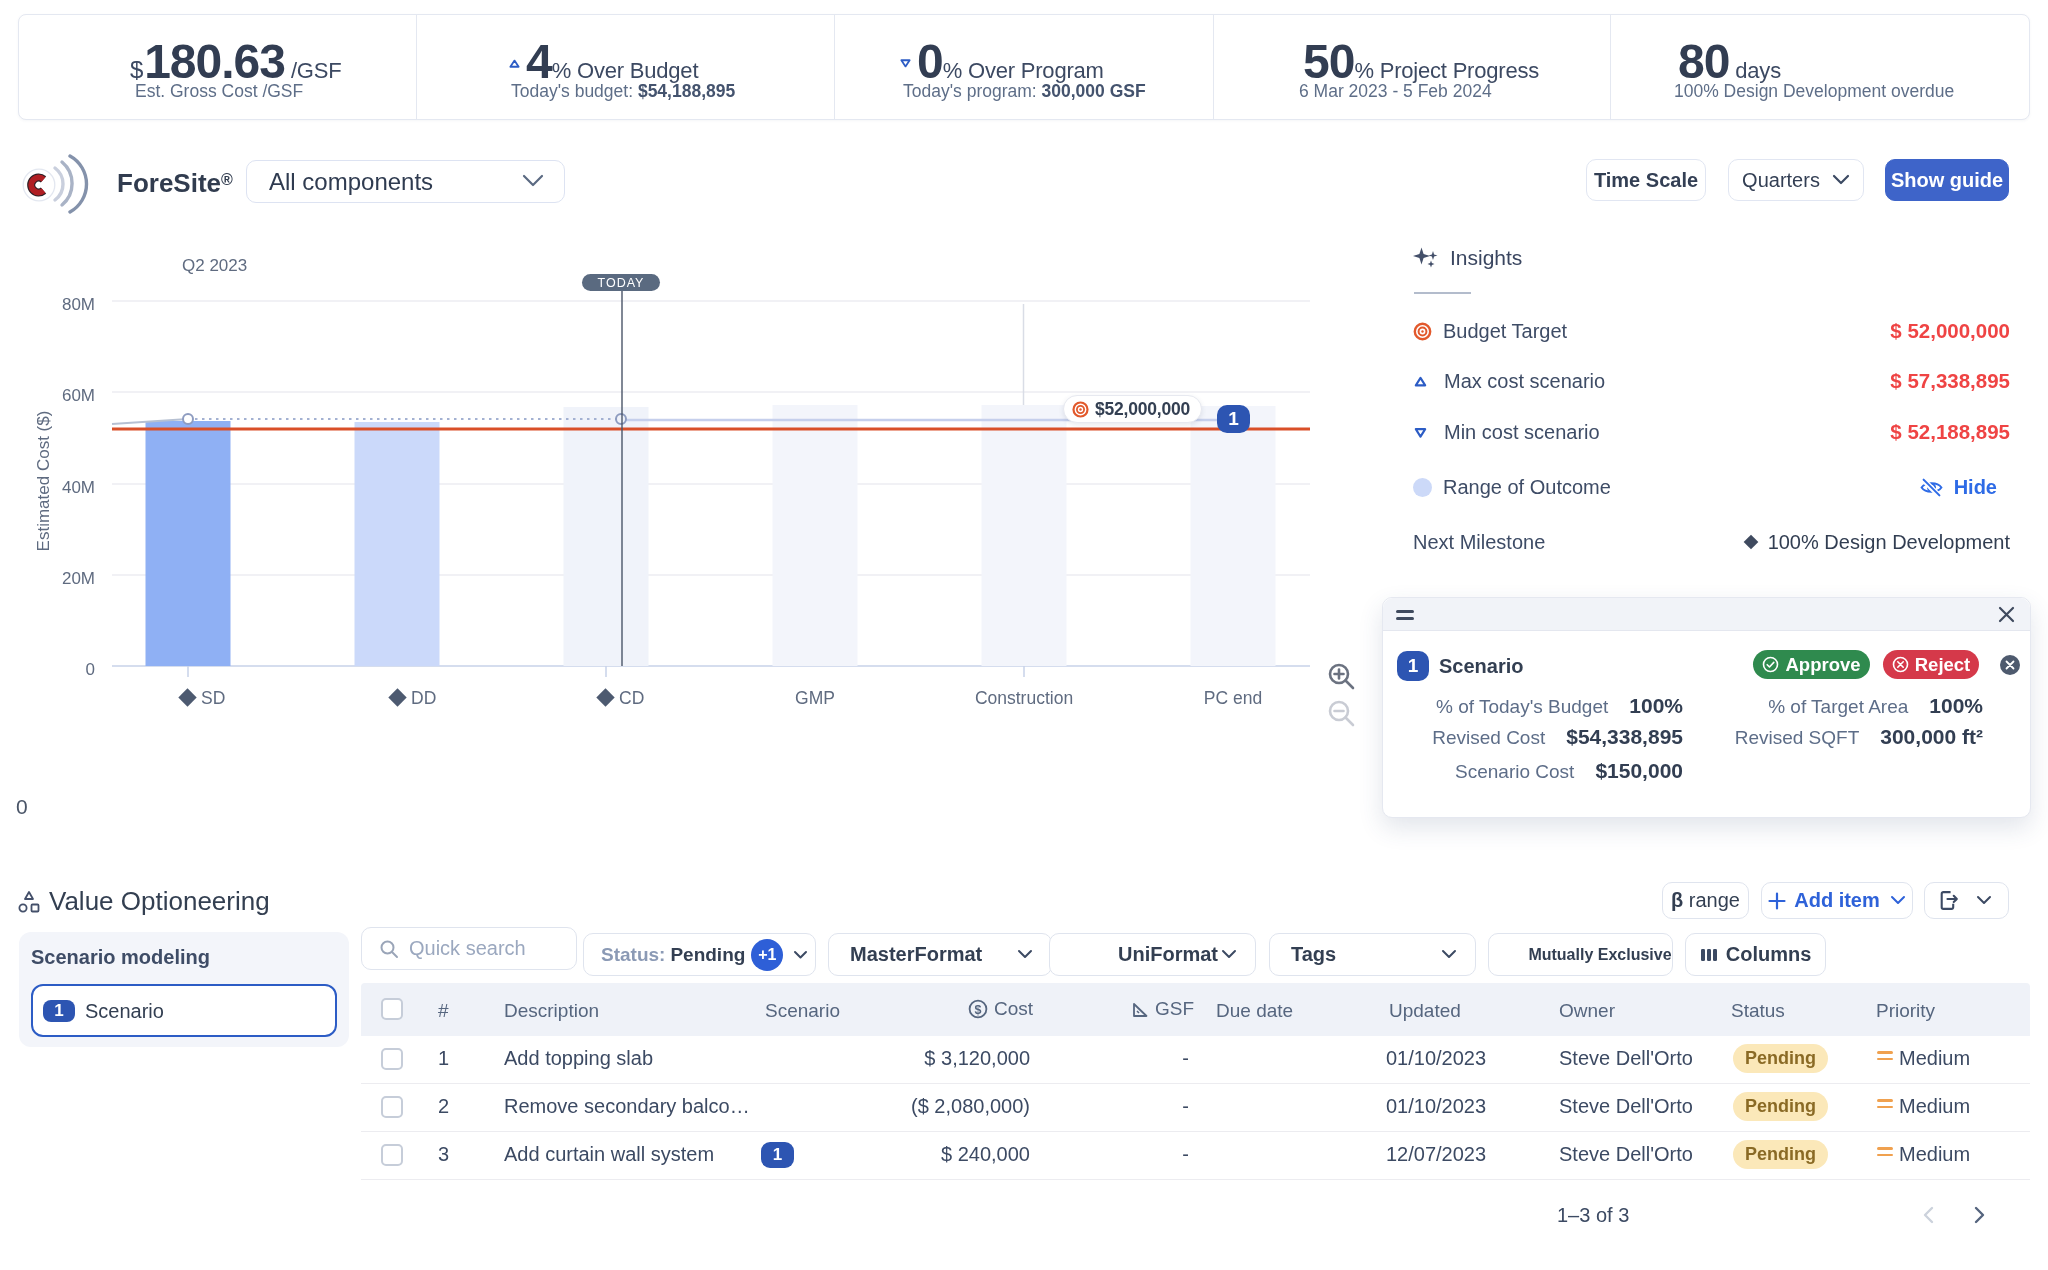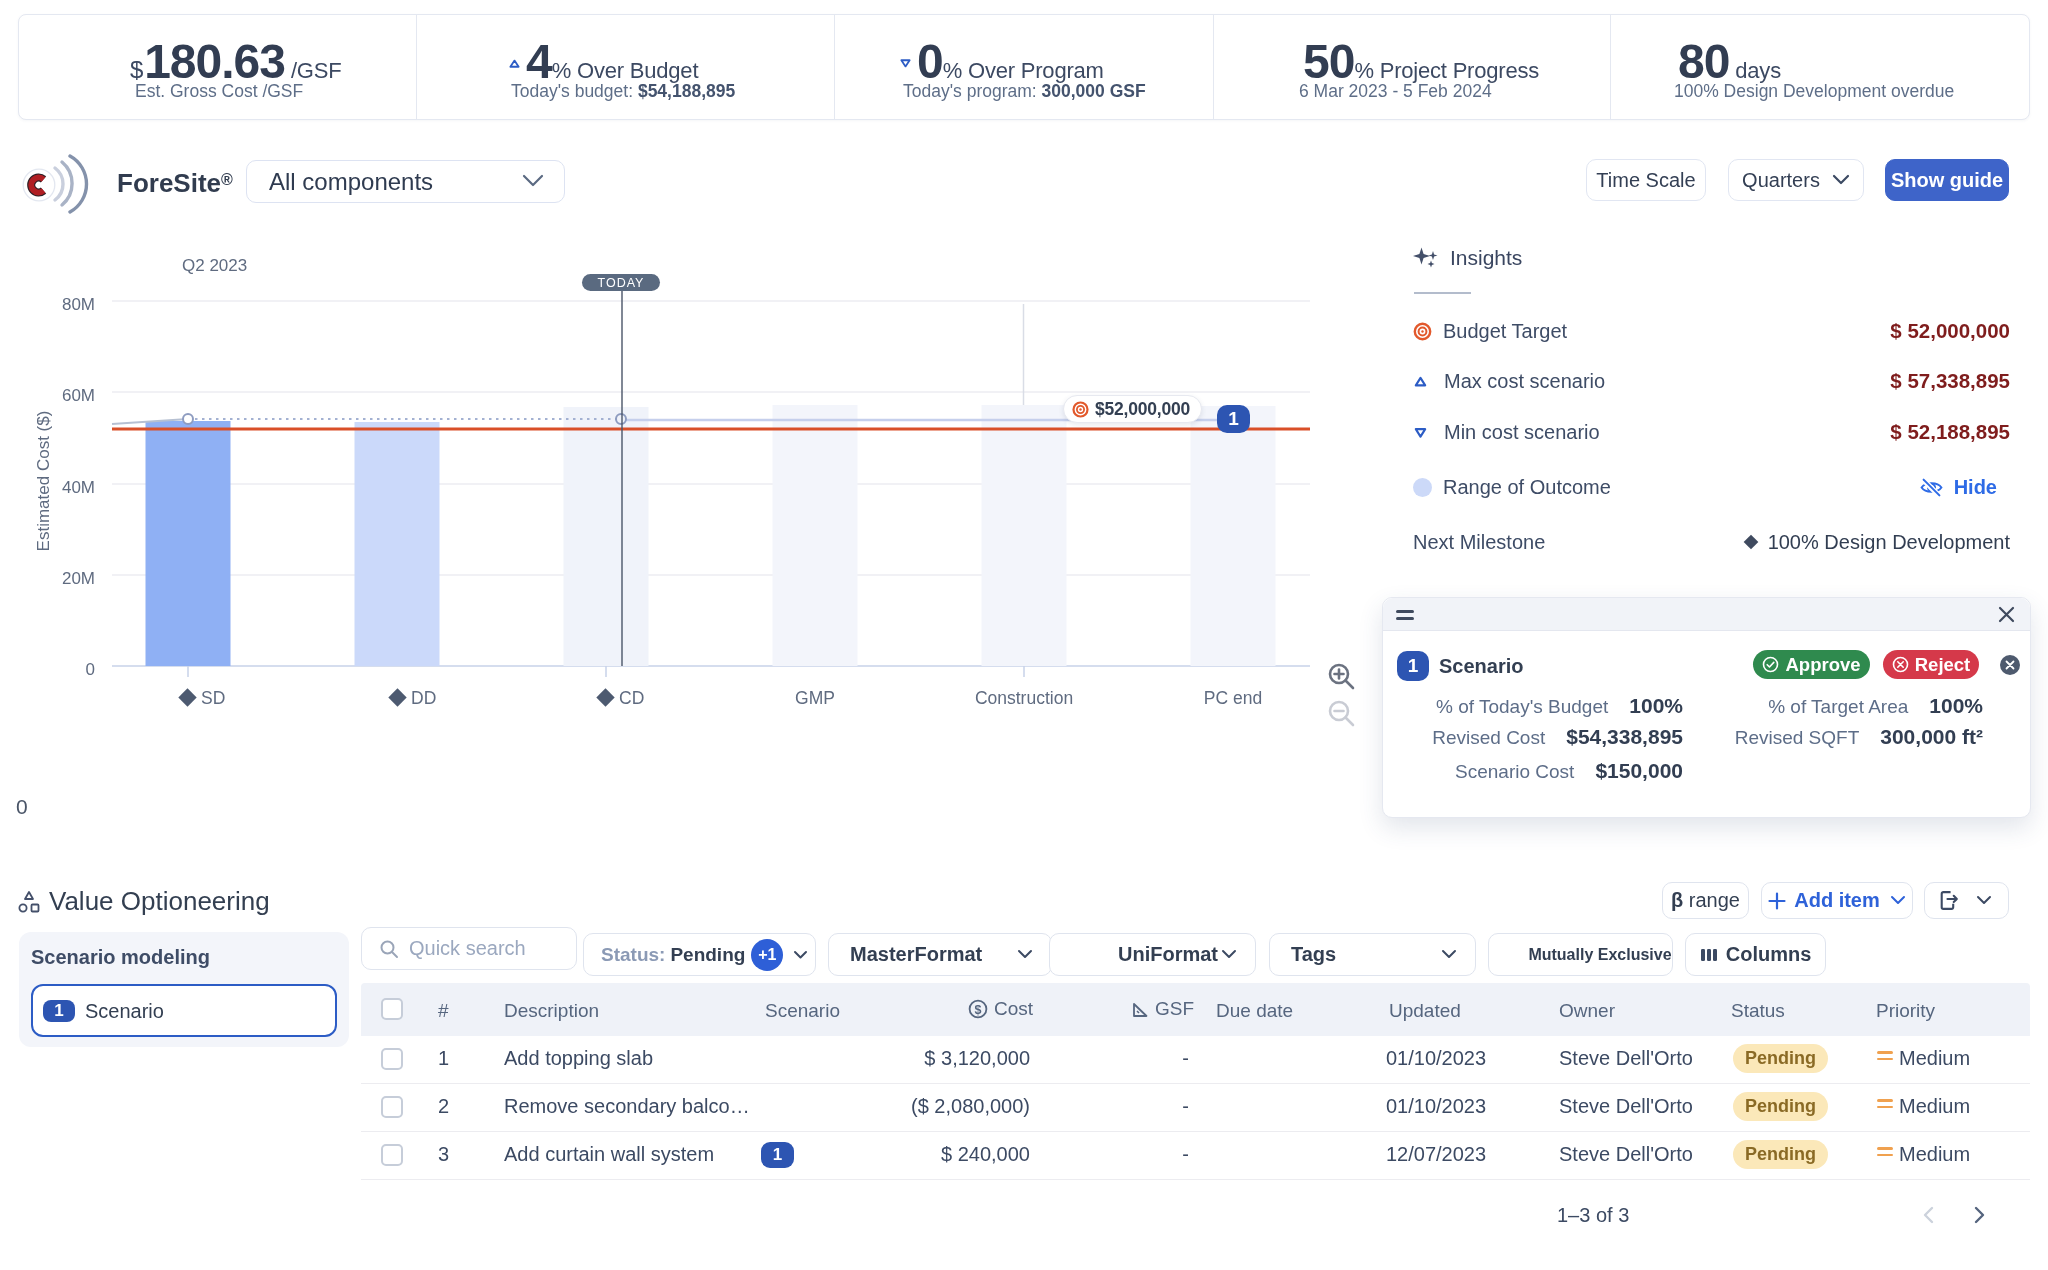--- a/index.html
+++ b/index.html
@@ -18,21 +18,21 @@
   .tri { width:11px; height:9px; margin-right:6px; align-self:center; margin-top:3px; }
   
   .hbtn { position:absolute; top:159px; height:42px; background:#fff; border:1px solid #e1e6f2;
     border-radius:10px; display:flex; align-items:center; justify-content:center;
     font-size:20px; color:#333f54; }
   .select { position:absolute; background:#fff; border:1px solid #dde3f2; border-radius:10px;
     display:flex; align-items:center; font-size:24px; color:#2f3b50; }
   
   .insrow { position:absolute; left:1413px; width:597px; display:flex; align-items:center; }
   .insrow .lbl { font-size:20px; color:#3e4c66; }
-  .insrow .val { margin-left:auto; font-size:20.5px; font-weight:700; color:#7f1d1d; }
+  .insrow .val { margin-left:auto; font-size:20.5px; font-weight:700; color:#ef4444; }
   
   .card { position:absolute; left:1382px; top:597px; width:649px; height:221px;
     background:#fff; border:1px solid #e5e8f0; border-radius:10px;
     box-shadow:0 10px 24px rgba(50,70,110,0.14); }
   .cardhead { position:absolute; left:0; top:0; right:0; height:33px; background:#f1f3f8;
     border-bottom:1px solid #e4e7ef; border-radius:10px 10px 0 0; }
   .statrow { position:absolute; display:flex; align-items:baseline; justify-content:flex-end; }
   .statrow .sl { font-size:19px; color:#5d6d88; }
   .statrow .sv { font-size:21px; font-weight:700; color:#323e52; margin-left:21px; }
   
@@ -96,21 +96,21 @@
   <path d="M33 14 A20 20 0 0 1 33 46" fill="none" stroke="#c9cfdd" stroke-width="3.4" stroke-linecap="round"></path>
   <path d="M40 8 A28 28 0 0 1 40 51" fill="none" stroke="#a9b3c6" stroke-width="3.4" stroke-linecap="round"></path>
   <path d="M48 2 A32 32 0 0 1 48 58" fill="none" stroke="#8492ab" stroke-width="3.4" stroke-linecap="round"></path>
 </svg>
 <div class="abs" style="left:117px; top:168px; font-size:26px; font-weight:700; color:#313c4f;">ForeSite<span style="font-size:16px; vertical-align:7px;">®</span></div>
 <div class="select" style="left:246px; top:160px; width:319px; height:43px; padding-left:22px;">All components
   <svg style="position:absolute; right:20px; top:13px;" width="22" height="14" viewBox="0 0 22 14">
       <path d="M2 2 L11 11 L20 2" fill="none" stroke="#5b6a82" stroke-width="2.2" stroke-linecap="round" stroke-linejoin="round"></path>
     </svg>
 </div>
-<div class="hbtn" style="left:1586px; width:120px; font-weight:400;">Time Scale</div>
+<div class="hbtn" style="left:1586px; width:120px; font-weight:700;">Time Scale</div>
 <div class="hbtn" style="left:1728px; width:136px;">Quarters
   <svg style="margin-left:12px;" width="18" height="12" viewBox="0 0 18 12">
       <path d="M2 2 L9 9 L16 2" fill="none" stroke="#3c4a63" stroke-width="2.2" stroke-linecap="round" stroke-linejoin="round"></path>
     </svg>
 </div>
 <div class="hbtn" style="left:1885px; width:124px; background:#3e64c9; border-color:#3e64c9; color:#fff; font-weight:700;">Show guide</div>
 
 <svg class="abs" style="left:0; top:250px;" width="1400" height="530" viewBox="0 0 1400 530">
 
   <line x1="112" y1="51" x2="1310" y2="51" stroke="#ededf2" stroke-width="1.5"></line>

